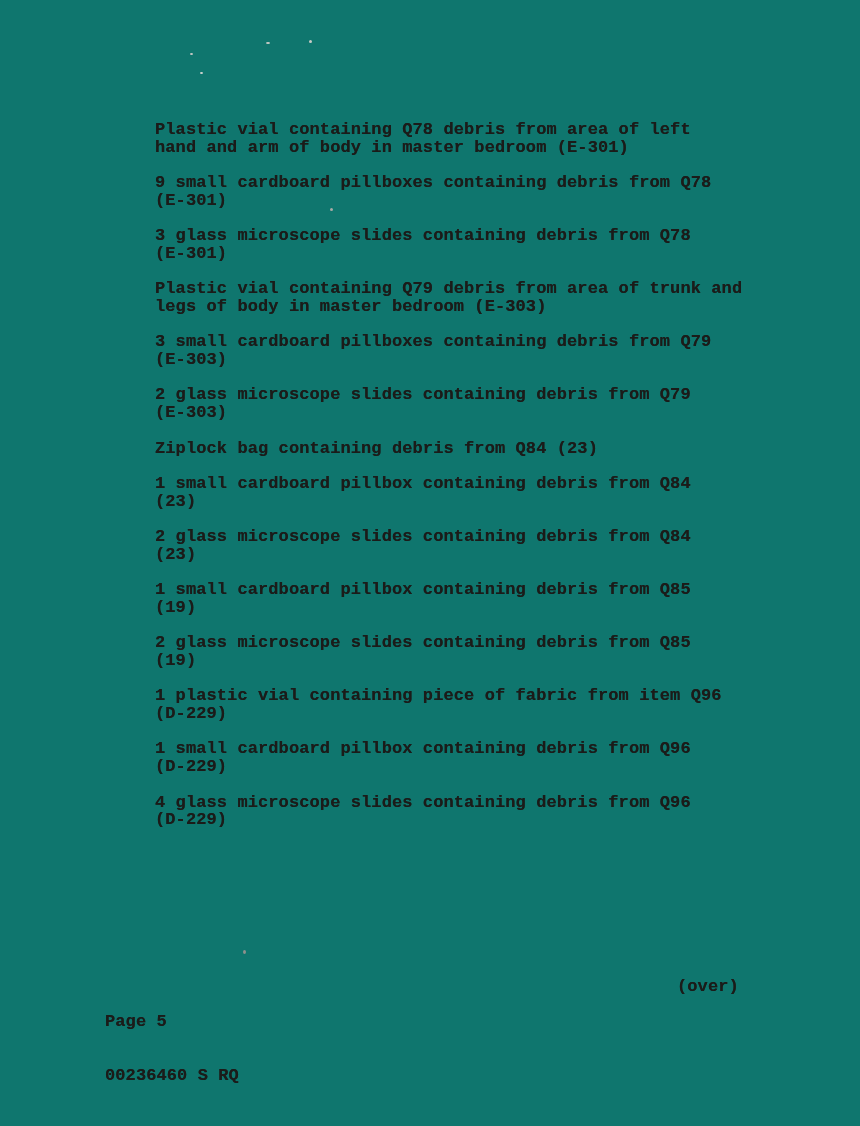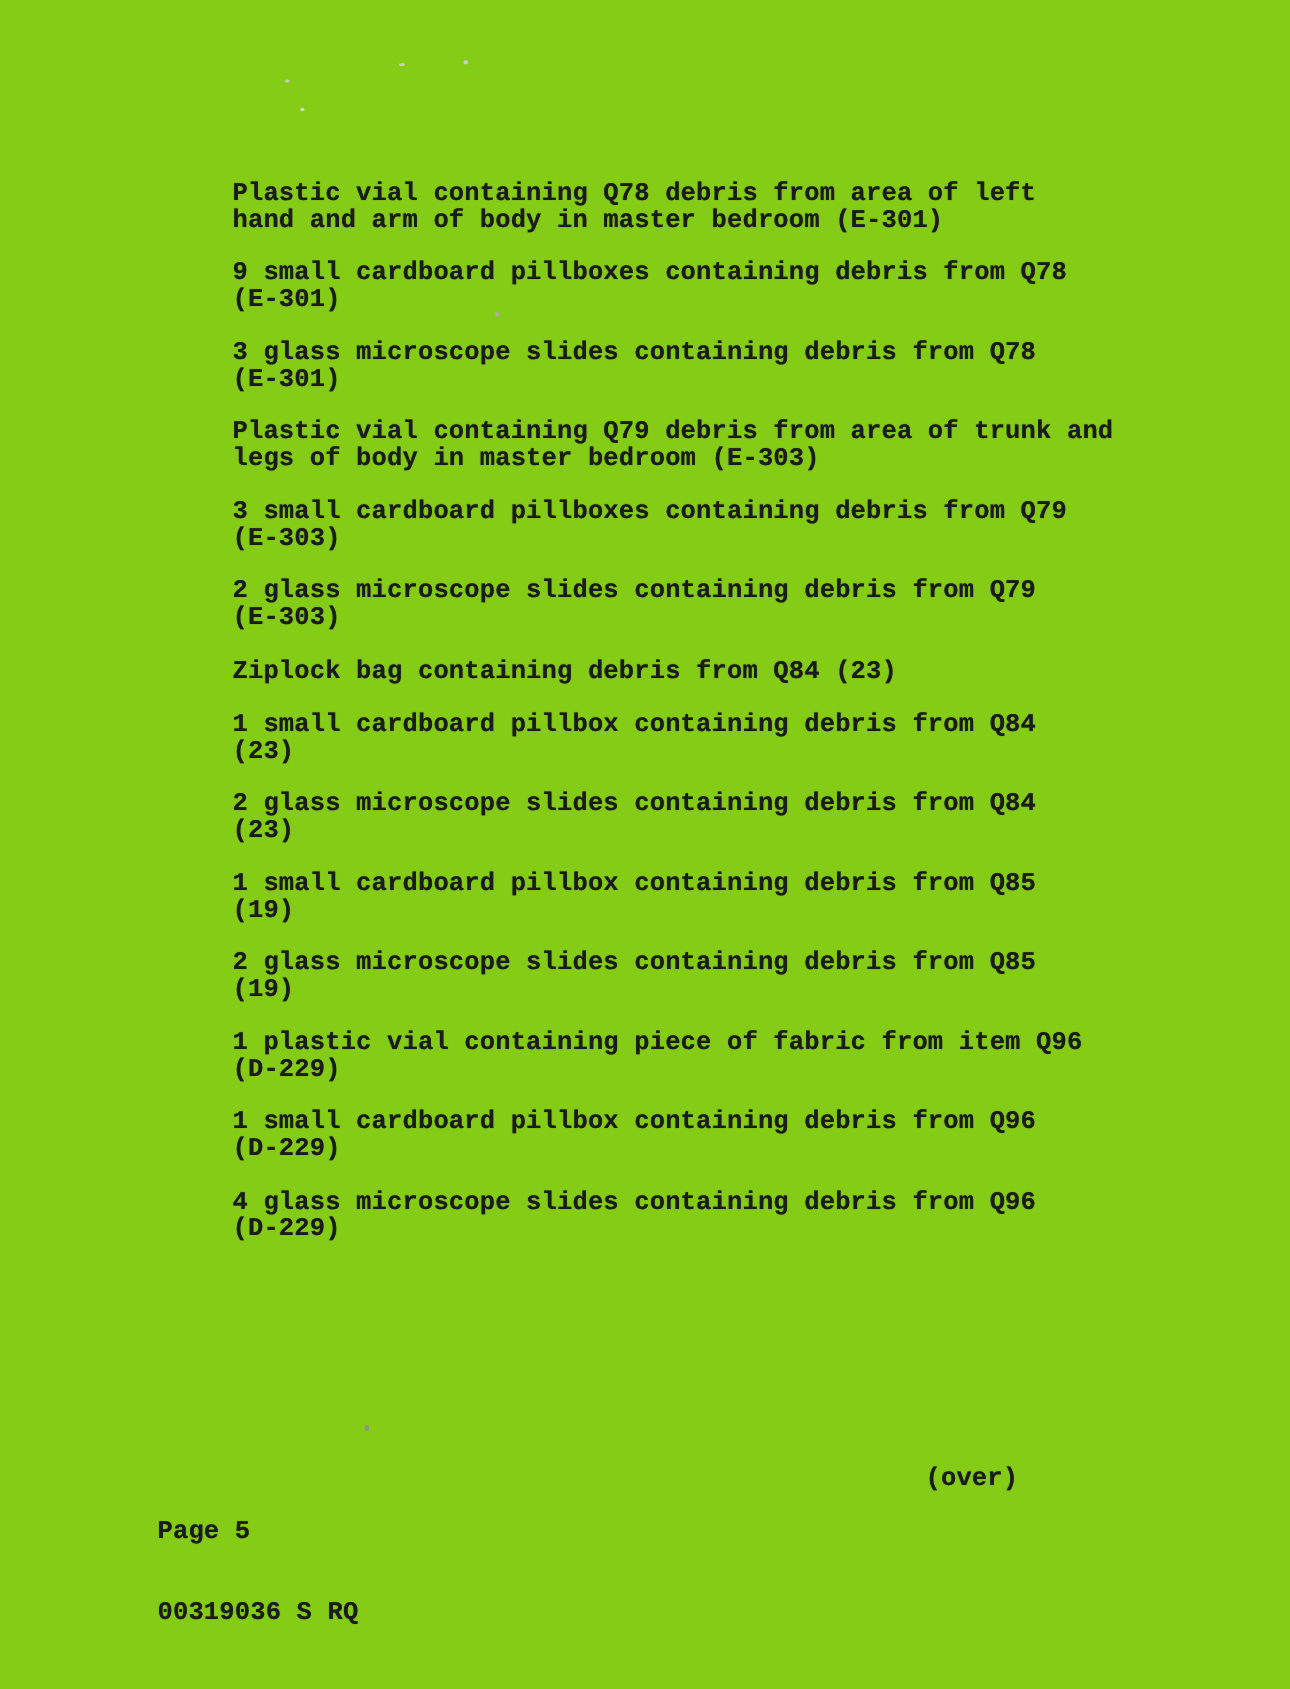--- a/index.html
+++ b/index.html
@@ -11,21 +11,21 @@
     height: 1126px;
     position: relative;
     overflow: hidden;
     background: #fbfcf8;
     font-family: "Liberation Mono", "DejaVu Sans Mono", monospace;
     color: #1b1b19;
   }
   .sheet {
     position: absolute;
     inset: 0;
-    background: #84cc16;
+    background: #0f766e;
   }
   .body-text {
     position: absolute;
     left: 155px;
     top: 121px;
     width: 640px;
   }
   .body-text p {
     margin: 0 0 17.7px 0;
     font-size: 17px;
@@ -41,21 +41,21 @@
     top: 978px;
     font-size: 17px;
     line-height: 17.7px;
     font-weight: 700;
     letter-spacing: 0.1px;
     white-space: pre;
     text-shadow: 0 0 0.5px rgba(27, 27, 25, 0.75);
   }
   .footer-over {
     position: absolute;
-    left: 617px;
+    left: 677px;
     top: 978px;
     font-size: 17px;
     line-height: 17.7px;
     font-weight: 700;
     letter-spacing: 0.1px;
     text-shadow: 0 0 0.5px rgba(27, 27, 25, 0.75);
   }
   .speck {
     position: absolute;
     background: #c9cbc6;
@@ -107,18 +107,18 @@
     <p>1 plastic vial containing piece of fabric from item Q96
 (D-229)</p>
     <p>1 small cardboard pillbox containing debris from Q96
 (D-229)</p>
     <p>4 glass microscope slides containing debris from Q96
 (D-229)</p>
   </main>
 
   <div class="footer-left">
     <div>Page 5</div>
-    <div>00319036 S RQ</div>
+    <div>00236460 S RQ</div>
   </div>
 
   <div class="footer-over">(over)</div>
 
 </div>
 
 </body></html>

